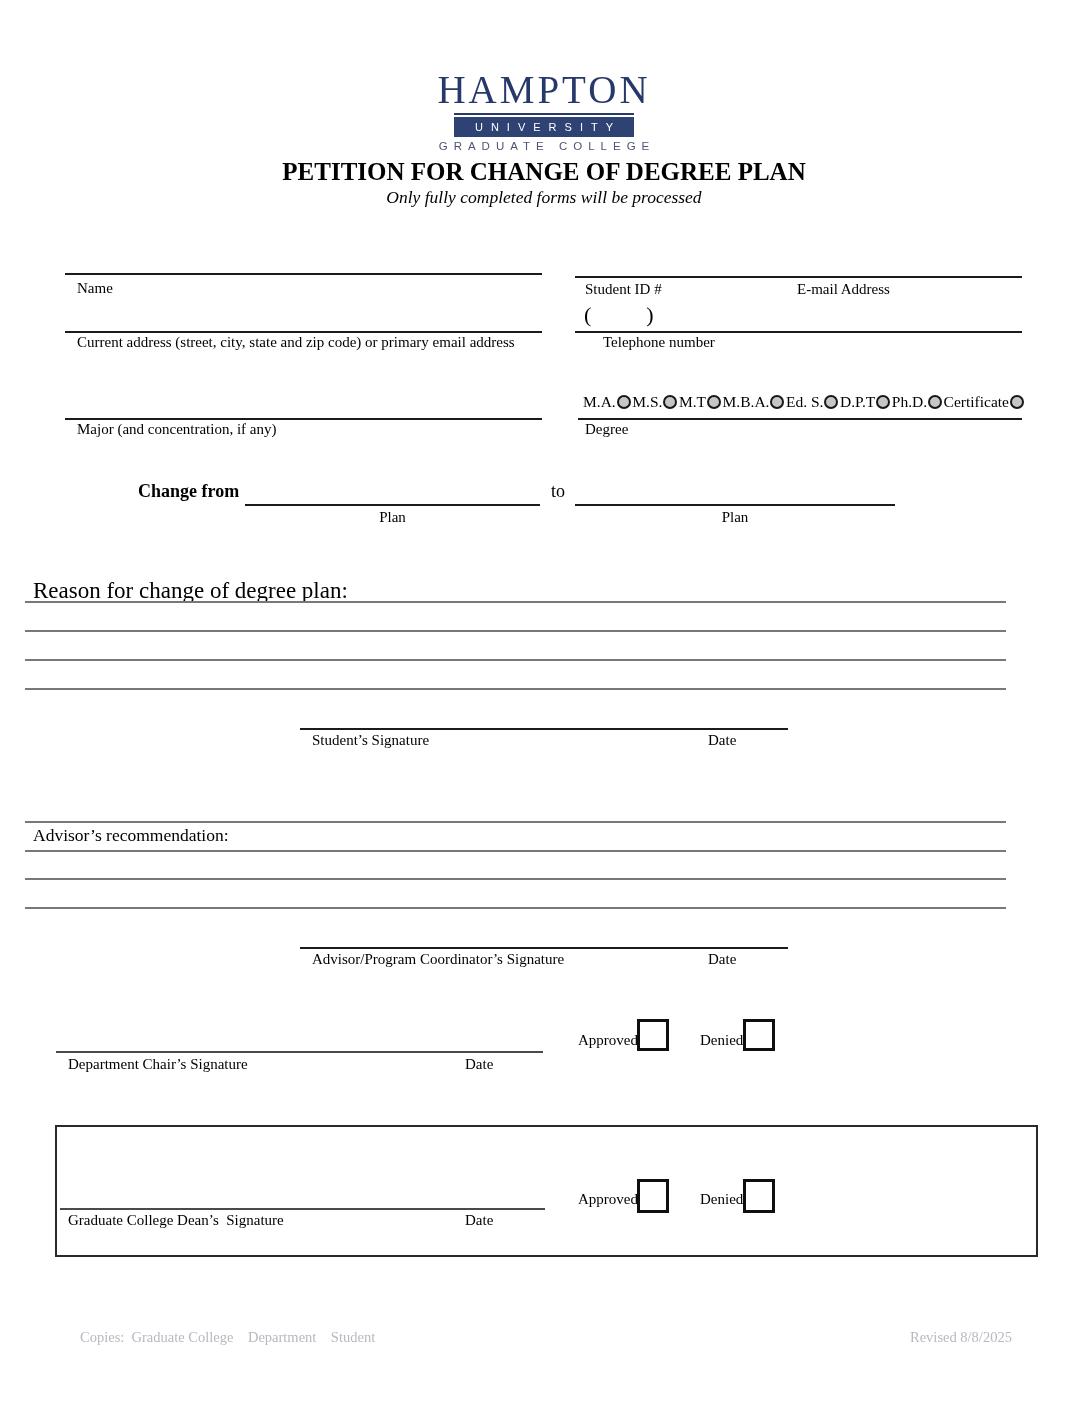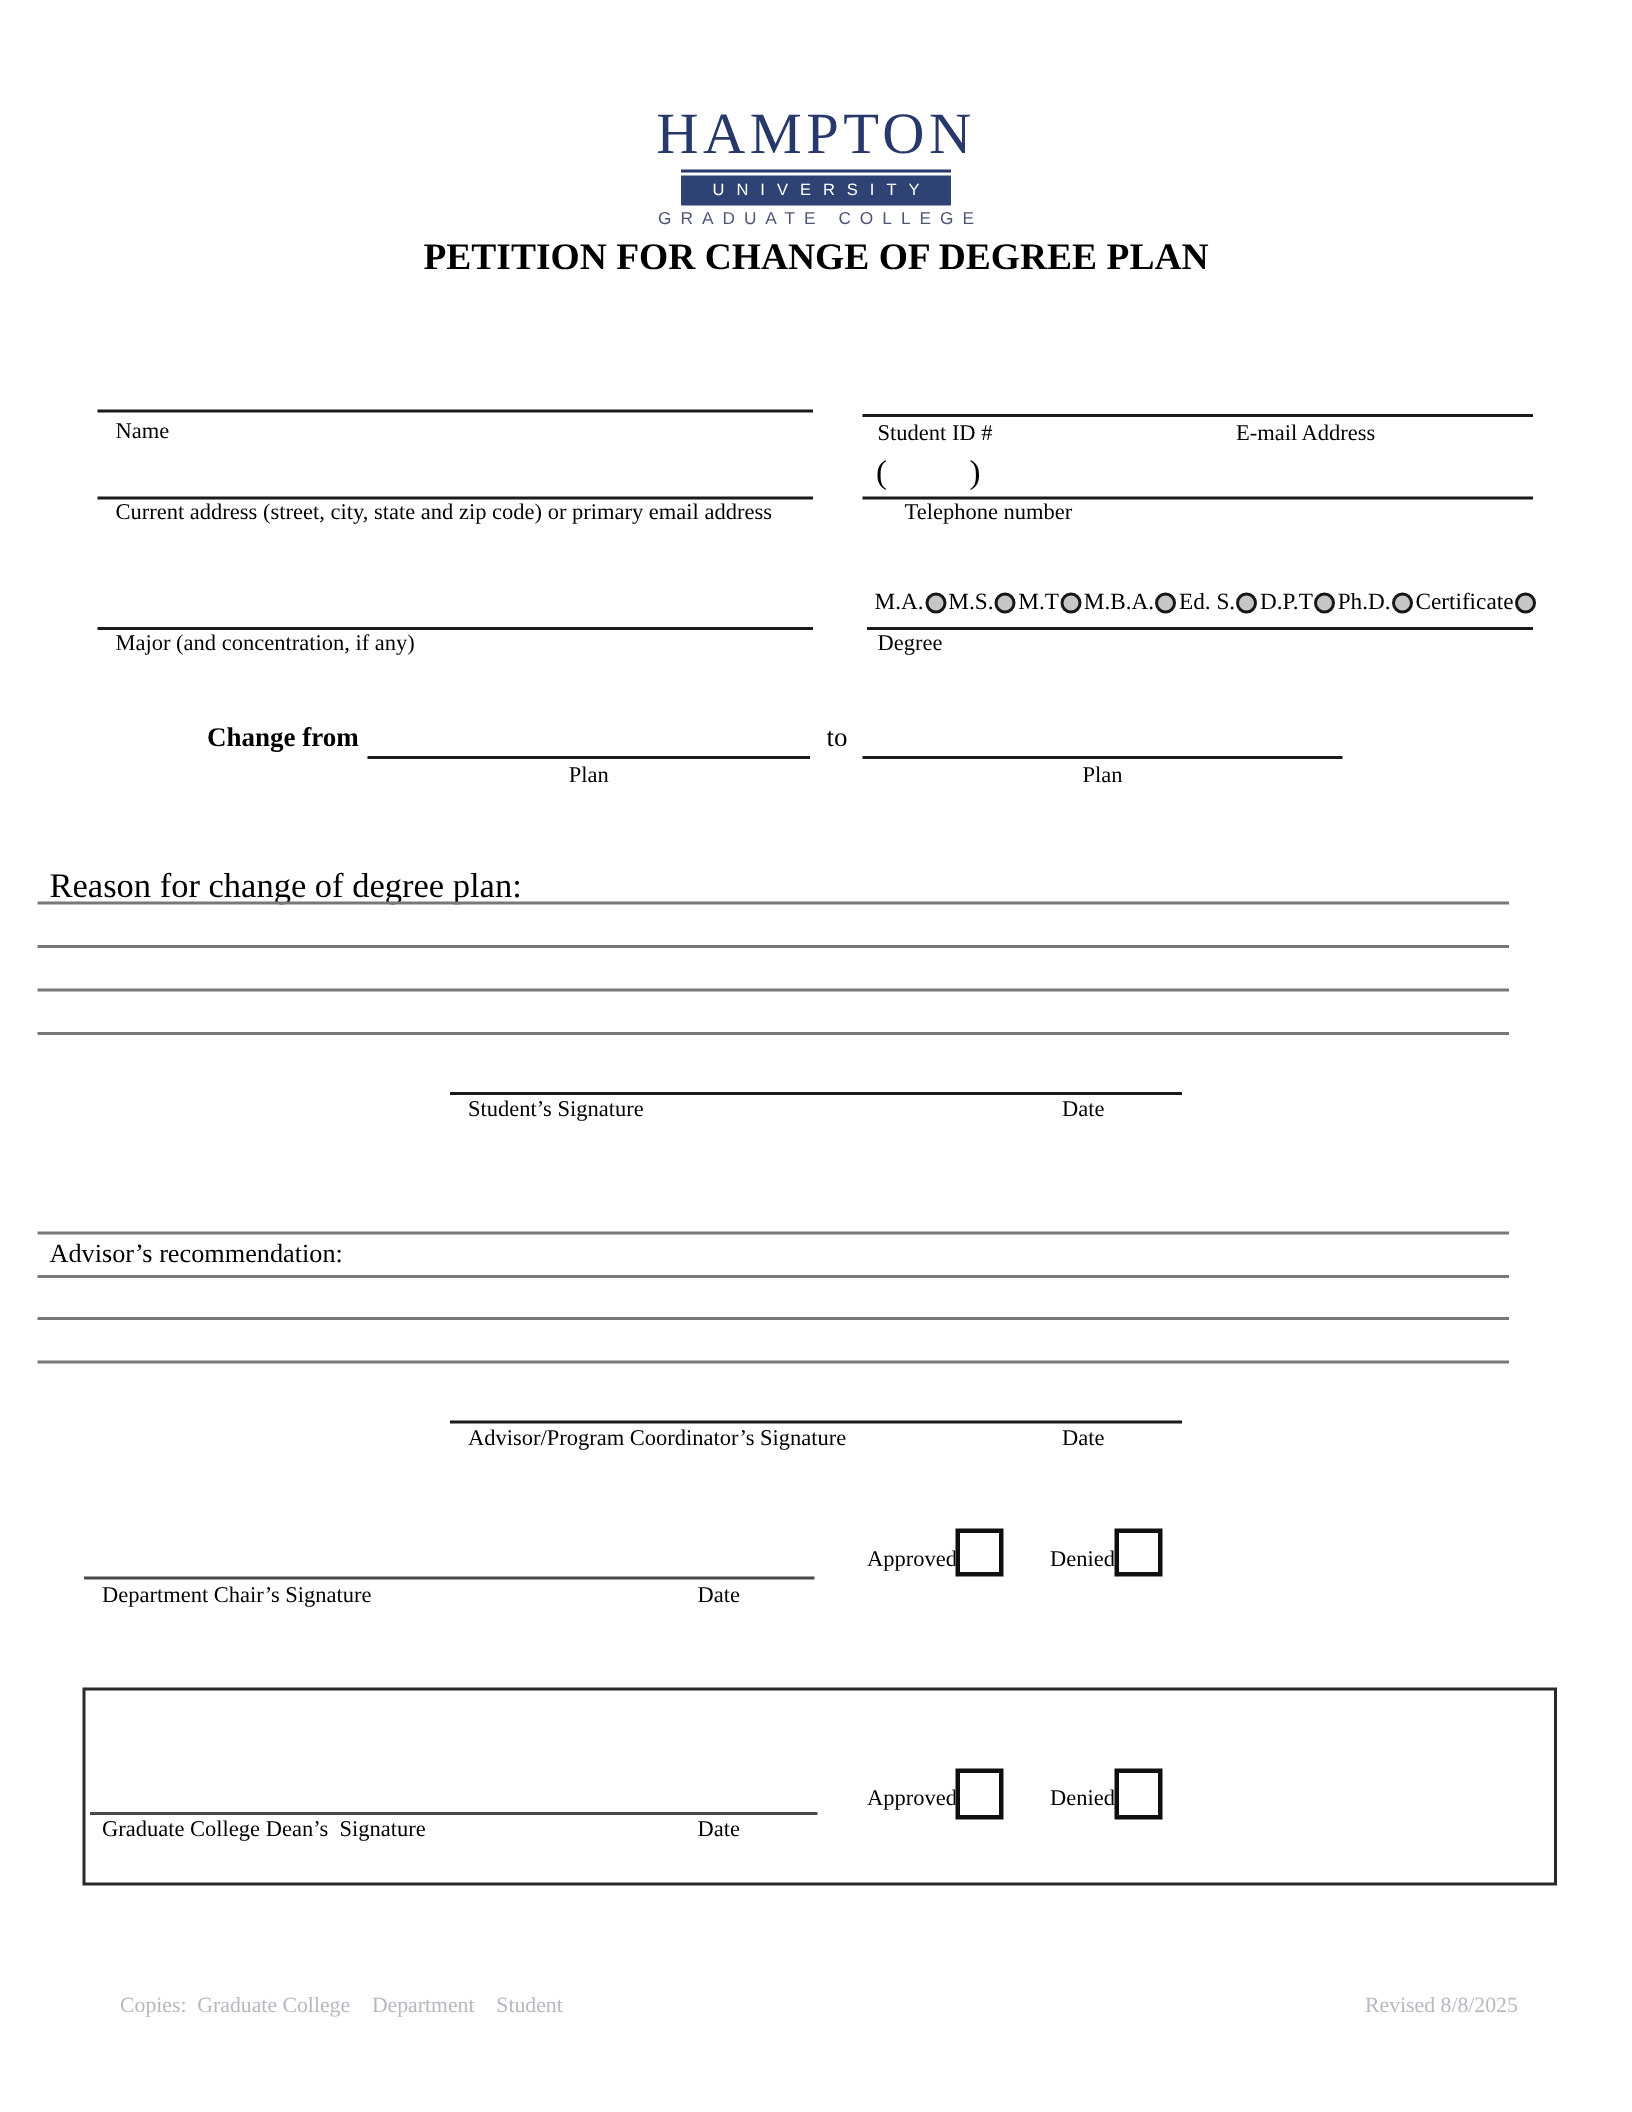--- a/index.html
+++ b/index.html
@@ -43,33 +43,34 @@
   <div class="logo">
     <div class="logo-word" style="color: rgb(39, 56, 107);">HAMPTON</div>
     <div class="logo-rule" style="background: rgb(39, 56, 107);"></div>
     <div class="logo-bar" style="background: rgb(46, 66, 115);">
       <span>UNIVERSITY</span>
     </div>
     <div class="logo-college" style="color: rgb(77, 85, 118);">GRADUATE COLLEGE</div>
   </div>
 
   <div class="title">PETITION FOR CHANGE OF DEGREE PLAN</div>
+  <div class="subtitle">Only fully completed forms will be processed</div>
 
   <div class="hline" style="left:65px; top:273px; width:477px;"></div>
   <div class="lbl" style="left:77px; top:280px;">Name</div>
 
   <div class="hline" style="left:65px; top:331px; width:477px;"></div>
   <div class="lbl" style="left:77px; top:334px;">Current address (street, city, state and zip code) or primary email address</div>
 
   <div class="hline" style="left:65px; top:418px; width:477px;"></div>
   <div class="lbl" style="left:77px; top:421px;">Major (and concentration, if any)</div>
 
   <div class="hline" style="left:575px; top:276px; width:447px;"></div>
   <div class="lbl" style="left:585px; top:281px;">Student ID #</div>
-  <div class="lbl" style="left:824px; top:281px;">E-mail Address</div>
+  <div class="lbl" style="left:797px; top:281px;">E-mail Address</div>
 
   <div class="pre" style="left:584px; top:302px; font-size:22px;">(          )</div>
   <div class="hline" style="left:575px; top:331px; width:447px;"></div>
   <div class="lbl" style="left:585px; top:334px;margin-left:18px;">Telephone number</div>
 
   <div class="degree-row" style="left:583px; top:393px; width:441px;">
       <span class="degree-opt">
       <span>M.A.</span>
       <span class="radio"></span>
     </span>

